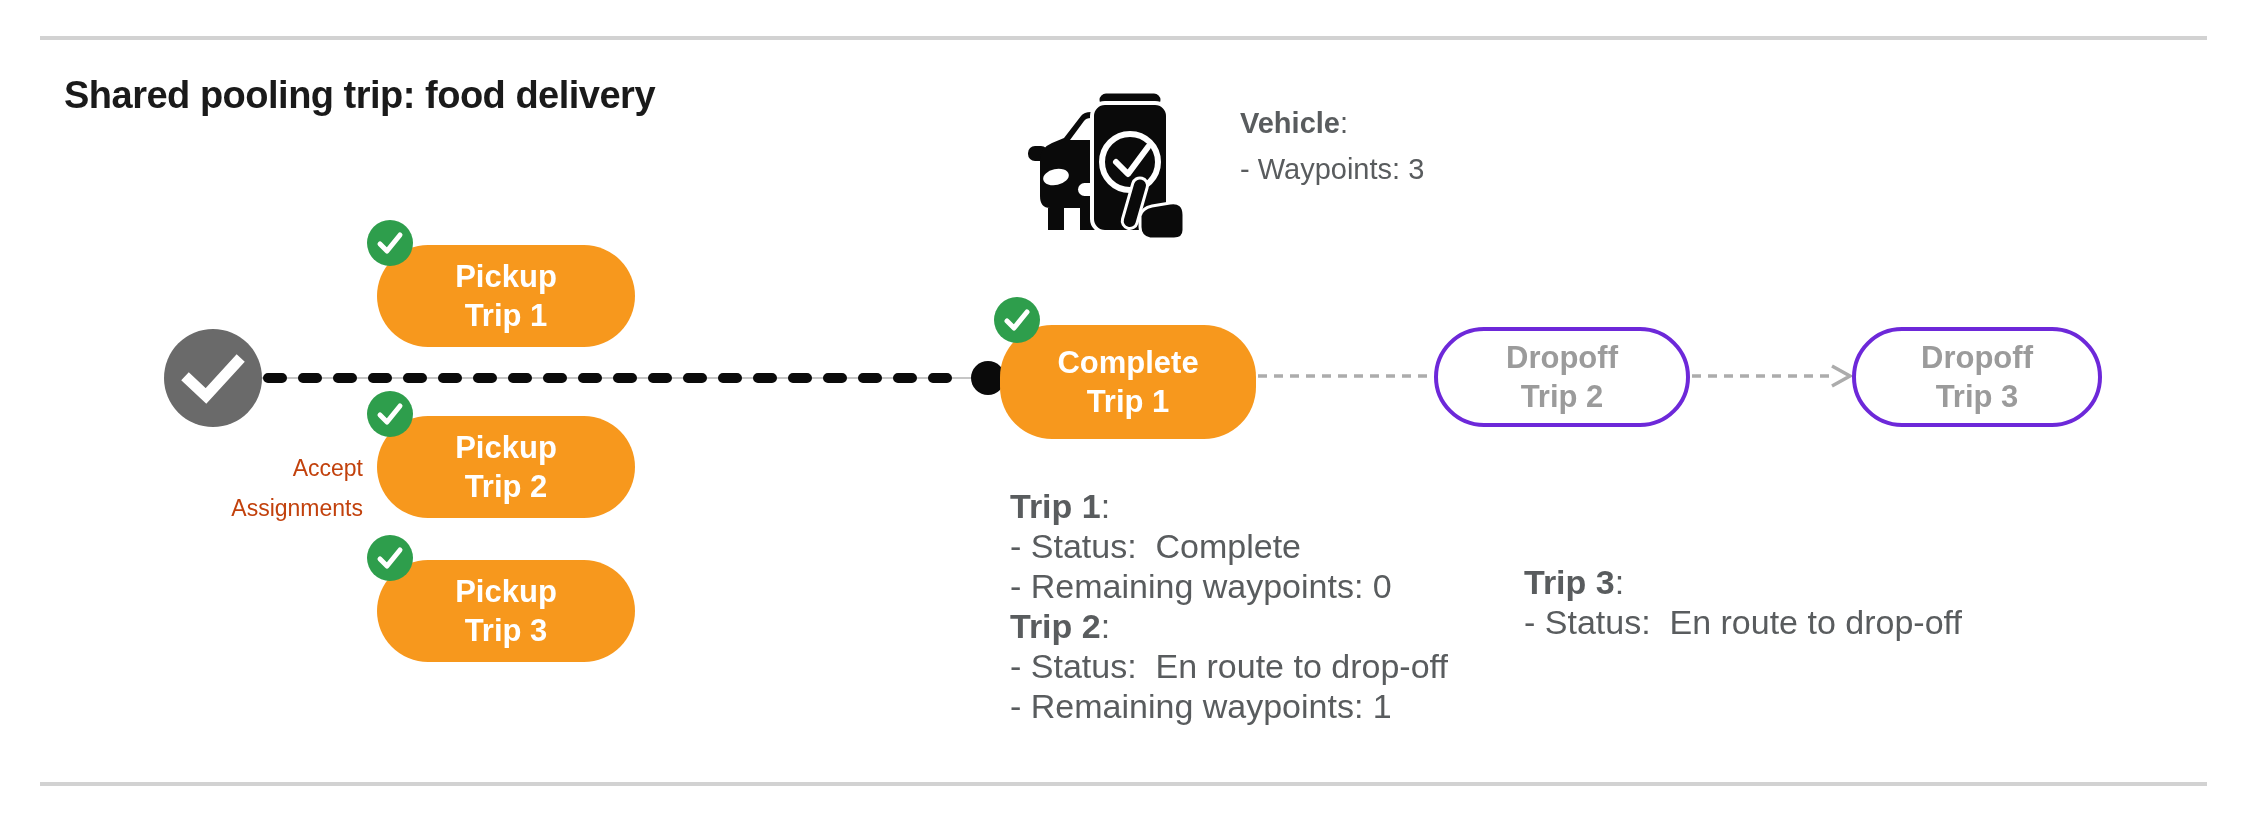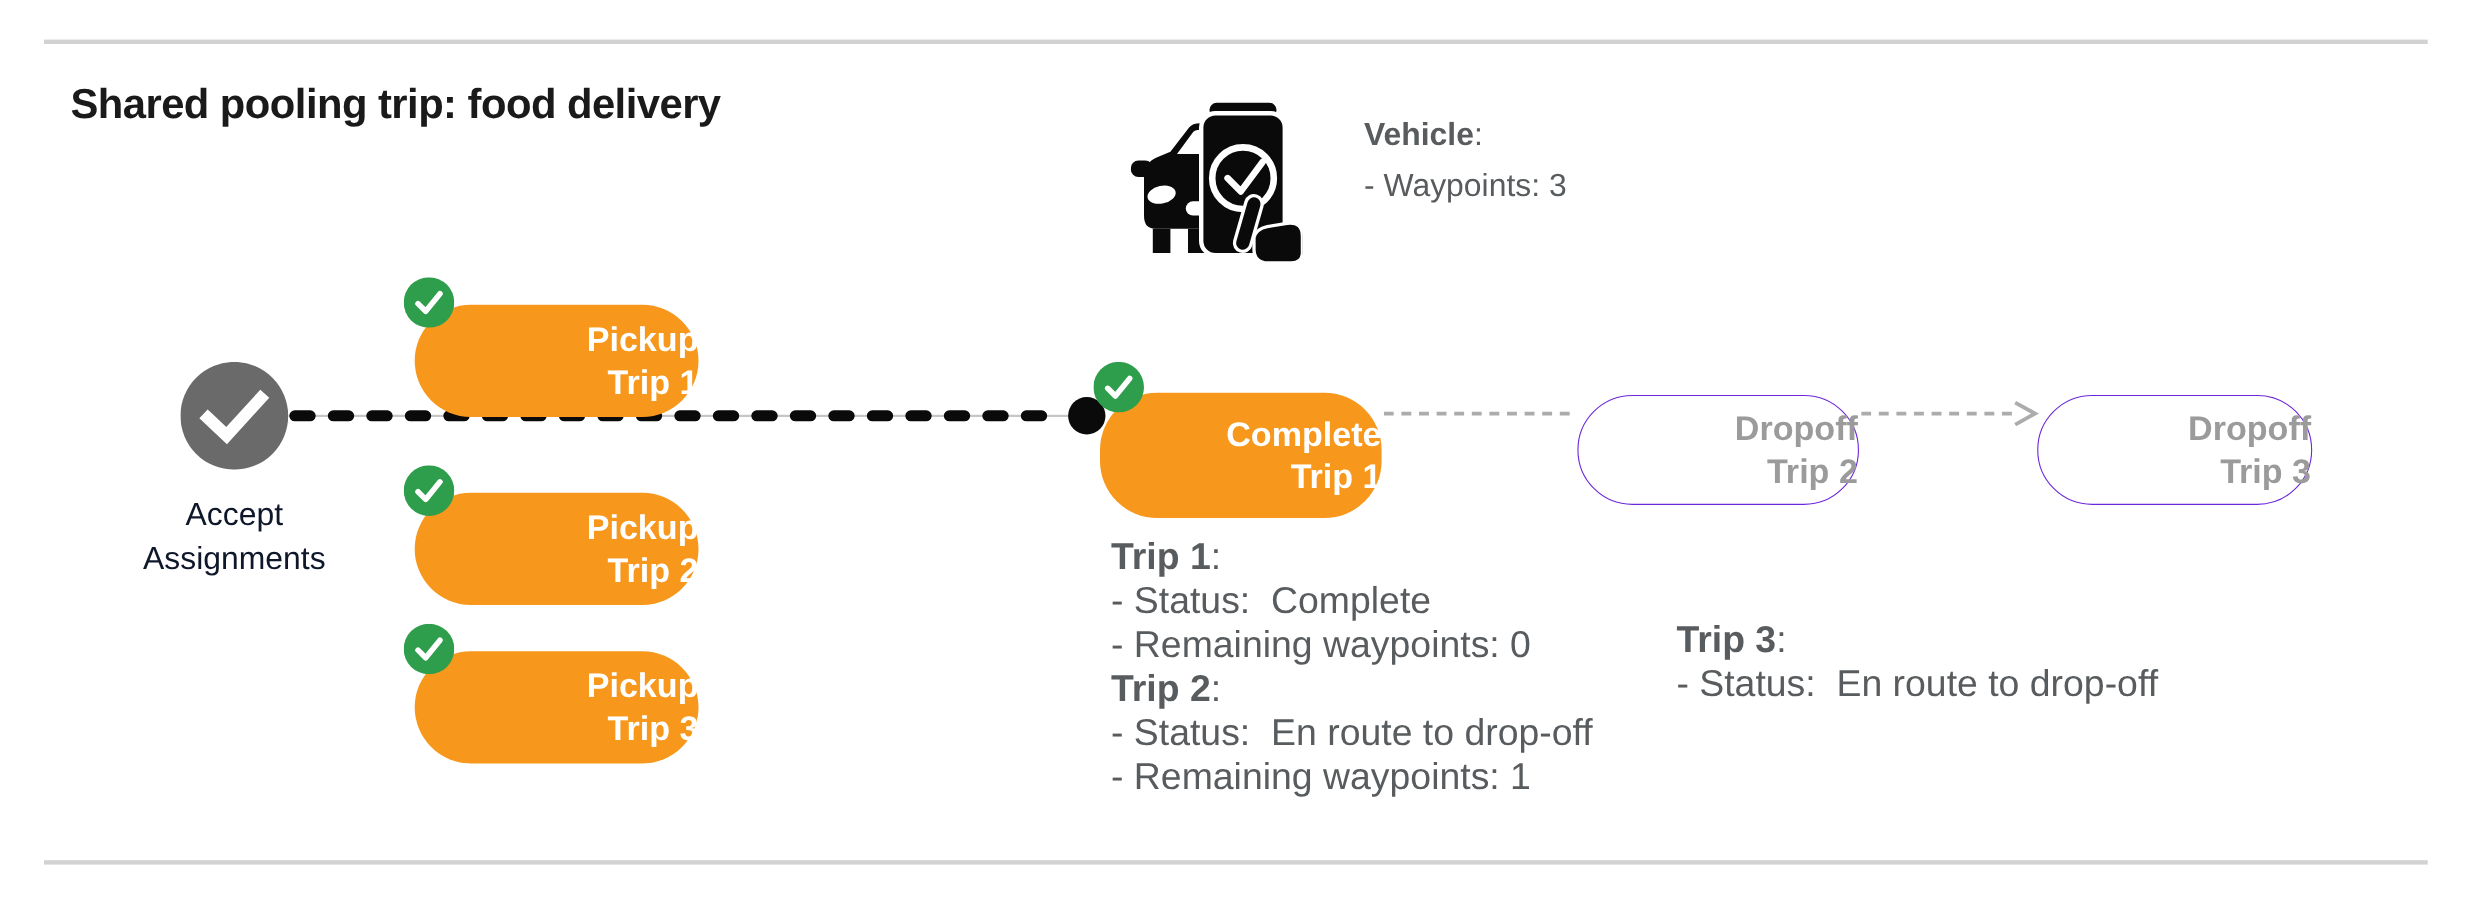--- a/index.html
+++ b/index.html
@@ -8,28 +8,28 @@
   .stage { position:relative; width:2245px; height:825px; overflow:hidden; background:#fff;padding-left:44px; }
   .abs { position:absolute; }
 
   .divider { height:4px; background:#D2D2D2; width:2167px; left:40px; }
 
   .title { left:64px; top:74px; font-size:38px; font-weight:700; color:#1a1a1a; letter-spacing:-0.5px; }
 
   .veh-text { left:1240px; top:100px; font-size:29px; line-height:46px; color:#595c5e; }
   .veh-text .b { font-weight:700; }
 
-  .start-label { left:63px; top:448px; width:300px; text-align:center;
-                 font-size:29px; line-height:40px; color:#0f172a; }
+  .start-label { left:63px; top:448px; width:300px; text-align:right;
+                 font-size:23px; line-height:40px; color:#c2410c; }
 
-  .pill { display:flex; flex-direction:column; align-items:flex-end; justify-content:center;
+  .pill { display:flex; flex-direction:column; align-items:center; justify-content:center;
           border-radius:52px; font-weight:700; font-size:31px; line-height:39px;
-          text-align:center;margin-top:32px; }
+          text-align:center; }
   .pill.orange { background:#F7981D; color:#ffffff; }
-  .pill.outline { background:#ffffff; border:1px solid #6d28d9; color:#9B9B9B; }
+  .pill.outline { background:#ffffff; border:4px solid #6d28d9; color:#9B9B9B; }
 
   .badge { position:absolute; width:46px; height:46px; left:-10px; top:-25px; }
 
   .sblock { font-size:34px; line-height:40px; color:#595c5e; }
   .sblock .s-head .b { font-weight:700; }
   .sblock .s-line { white-space:pre; }
 
   svg { display:block; }
 </style>
 </head>

